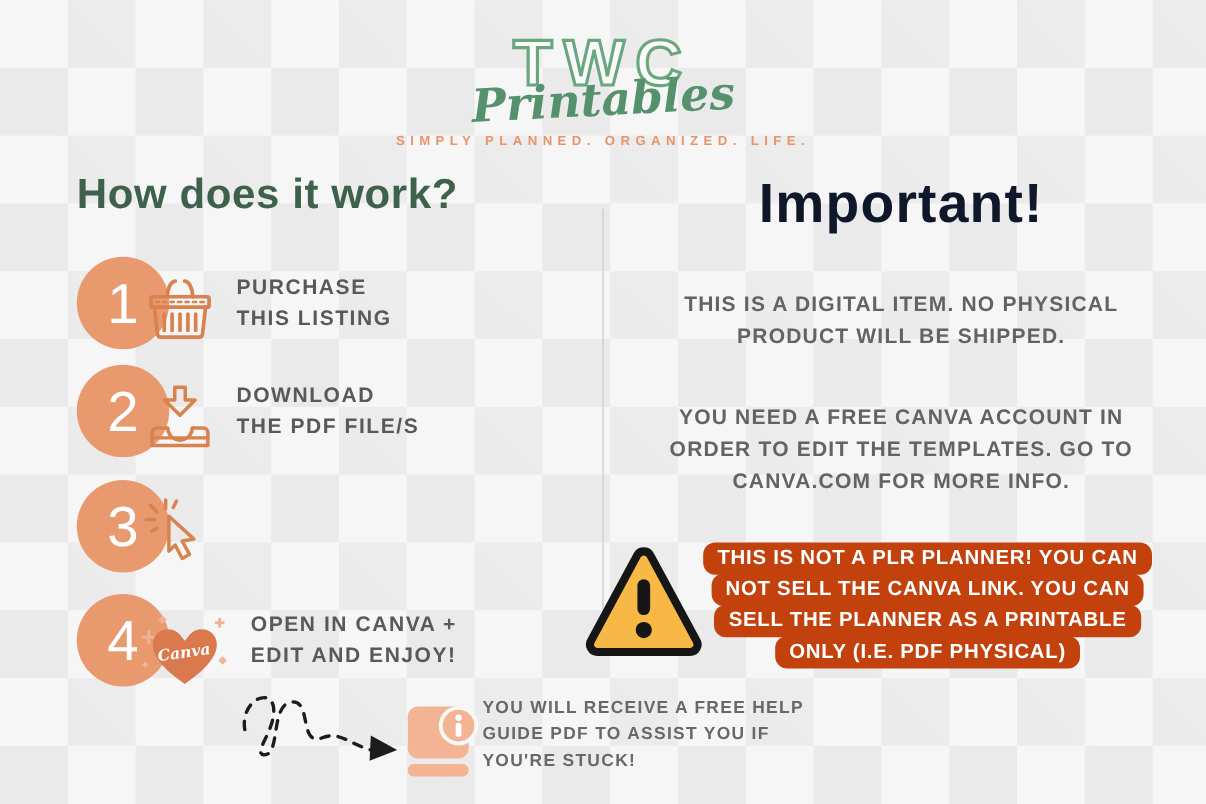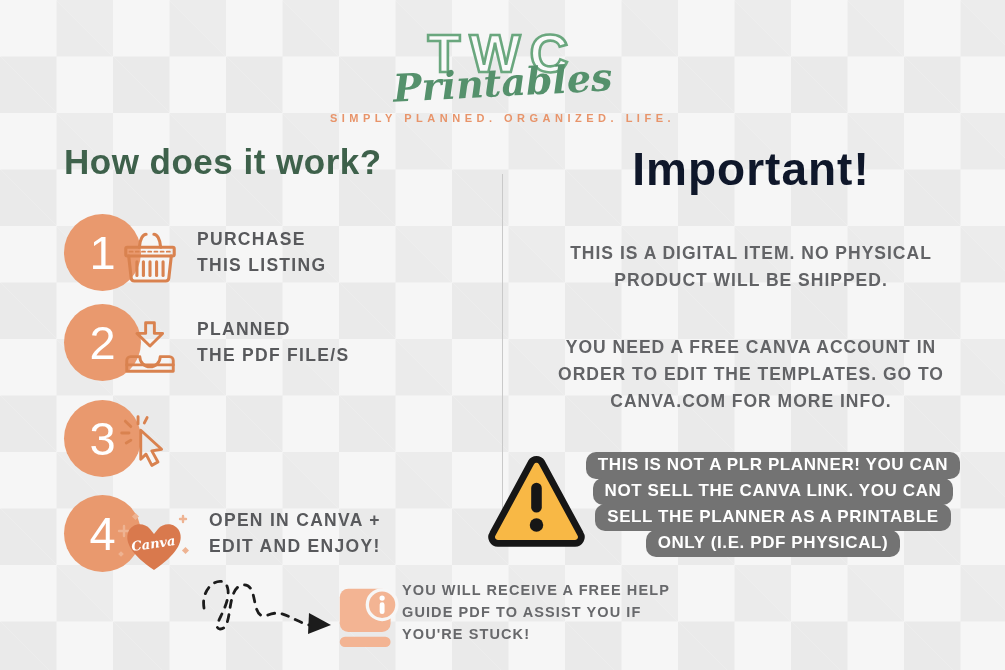--- a/index.html
+++ b/index.html
@@ -76,21 +76,21 @@
     font-size:17.5px; font-weight:800; color:#626366;
     letter-spacing:1px; line-height:27px;
   }
 
   
   .warning-triangle{ position:absolute; left:483px; top:450px; }
   .warning-chips{
     position:absolute; left:549px; top:452px; width:448px; text-align:center;
   }
   .chip{
-    display:inline-block; background:#737373; color:#ffffff;
+    display:inline-block; background:#c2410c; color:#ffffff;
     font-size:17px; font-weight:800; letter-spacing:0.6px;
     padding:3px 12px 4px 12px; border-radius:10px; margin-bottom:-1px;
     white-space:nowrap;
   }
 
   
   .squiggle{ position:absolute; left:197px; top:570px; }
   .help-book{ position:absolute; left:336px; top:583px; }
   .footer-text{ position:absolute; left:402px; top:579px; }
   .footer-line{
@@ -138,21 +138,21 @@
     <div class="step">
       <div class="step-circle">2</div>
       <span class="step-icon">
         <svg width="62" height="62" viewBox="0 0 64 64" fill="none" stroke="#d9824f" stroke-width="3" stroke-linecap="round" stroke-linejoin="round">
           <path d="M27.5 8 h9 v11 h8.5 L32 32 18.5 19 h9 Z"></path>
           <path d="M8 58 v-11 a4 4 0 0 1 4 -4 h9.5 a10.5 10.5 0 0 0 21 0 H52 a4 4 0 0 1 4 4 v11 Z"></path>
           <line x1="8" y1="51.5" x2="56" y2="51.5"></line>
         </svg>
       </span>
       <div class="step-text">
-        <div class="step-line">PLANNED</div>
+        <div class="step-line">DOWNLOAD</div>
         <div class="step-line">THE PDF FILE/S</div>
       </div>
     </div>
 
     <div class="step">
       <div class="step-circle">3</div>
       <span class="step-icon">
         <svg width="58" height="58" viewBox="0 0 64 64" fill="none" stroke="#d9824f" stroke-width="3.2" stroke-linecap="round" stroke-linejoin="round">
           <line x1="21" y1="4" x2="21" y2="12"></line>
           <line x1="7" y1="9" x2="13" y2="15"></line>

